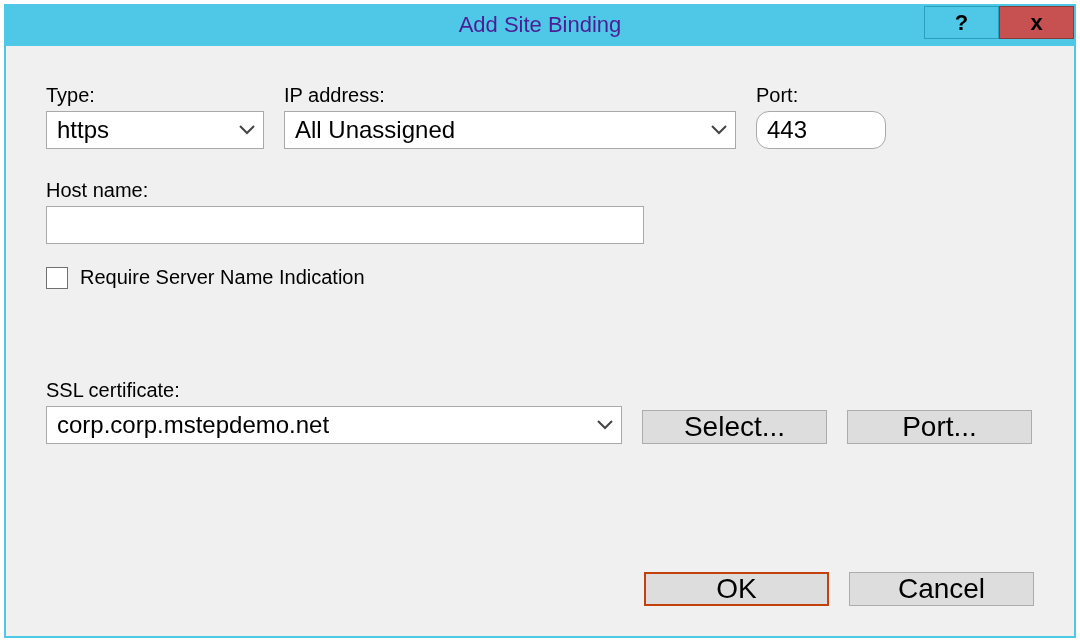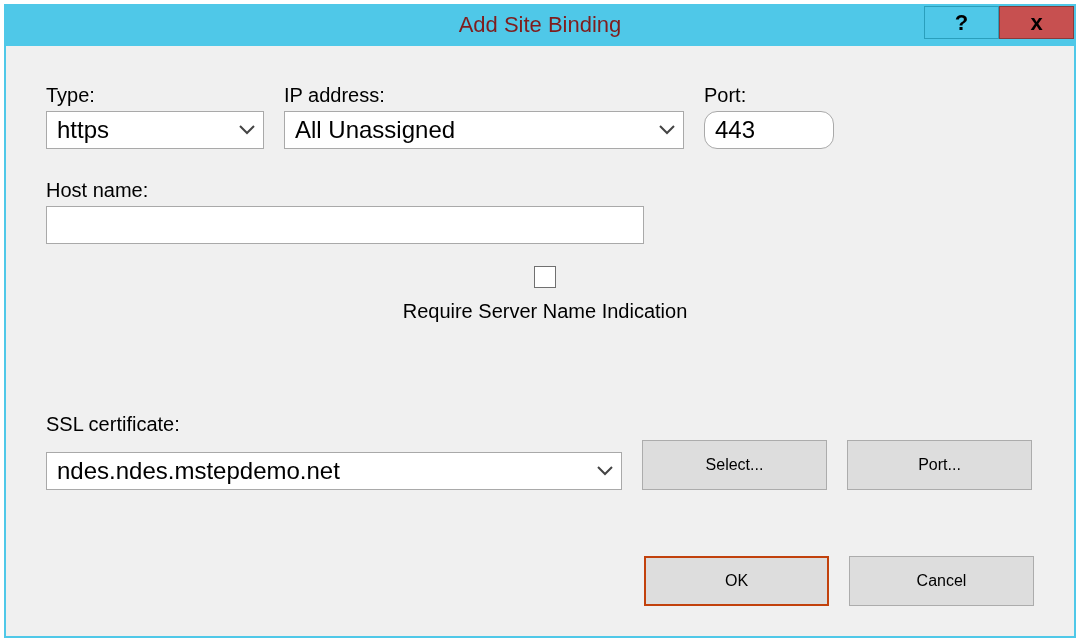--- a/index.html
+++ b/index.html
@@ -30,21 +30,21 @@
   .titlebar {
     height: 40px;
     background: #4fc8e8;
     position: relative;
     display: flex;
     align-items: center;
     justify-content: center;
   }
   .titlebar-title {
     font-size: 22px;
-    color: #7f1d1d;
+    color: #4c1d95;
     text-align: center;
     width: 100%;
     position: absolute;
     left: 0;
     top: 6px;
     pointer-events: none;
   }
   .titlebar-buttons {
     position: absolute;
     right: 0;
@@ -115,32 +115,31 @@
   .combo .chev {
     position: absolute;
     right: 8px;
     top: 50%;
     transform: translateY(-50%);
     pointer-events: none;
   }
   .chev svg { display: block; }
 
   .type-field { width: 218px; }
-  .ip-field { width: 400px; }
+  .ip-field { width: 452px; }
   .port-field { width: 130px; border-radius: 13px; }
 
   .row2 { margin-top: 30px; }
   .host-input { width: 598px; }
 
   .row3 {
     margin-top: 22px;
     display: flex;
     align-items: center;
     gap: 12px;
-    flex-direction: column;
   }
   .checkbox-box {
     width: 22px;
     height: 22px;
     border: 1px solid #707070;
     background: #ffffff;
     cursor: pointer;
   }
 
   .row4 {
@@ -148,24 +147,24 @@
   }
   .ssl-row {
     display: flex;
     align-items: flex-end;
     gap: 20px;
     margin-top: 4px;
   }
   .ssl-combo { width: 576px; }
 
   .btn {
-    height: 50px;
+    height: 34px;
     background: #dddddd;
     border: 1px solid #acacac;
-    font-size: 16px;
+    font-size: 28px;
     display: flex;
     align-items: center;
     justify-content: center;
     cursor: pointer;
     user-select: none;
   }
   .btn.mid { width: 185px; }
   .btn.footer { width: 185px; }
   .btn.default {
     border: 2px solid #c2410c;
@@ -243,21 +242,21 @@
 
     <div class="row3">
       <div class="checkbox-box"></div>
       <div>Require Server Name Indication</div>
     </div>
 
     <div class="row4">
       <div class="label">SSL certificate:</div>
       <div class="ssl-row">
         <div class="combo ssl-combo">
-          <span>ndes.ndes.mstepdemo.net</span>
+          <span>corp.corp.mstepdemo.net</span>
           <span class="chev">
             <svg width="16" height="10" viewBox="0 0 16 10">
                 <path d="M1 1 L8 8 L15 1" stroke="#444" stroke-width="2" fill="none"></path>
               </svg>
           </span>
         </div>
         <div class="btn mid">
           <span>Select...</span>
         </div>
         <div class="btn mid">

